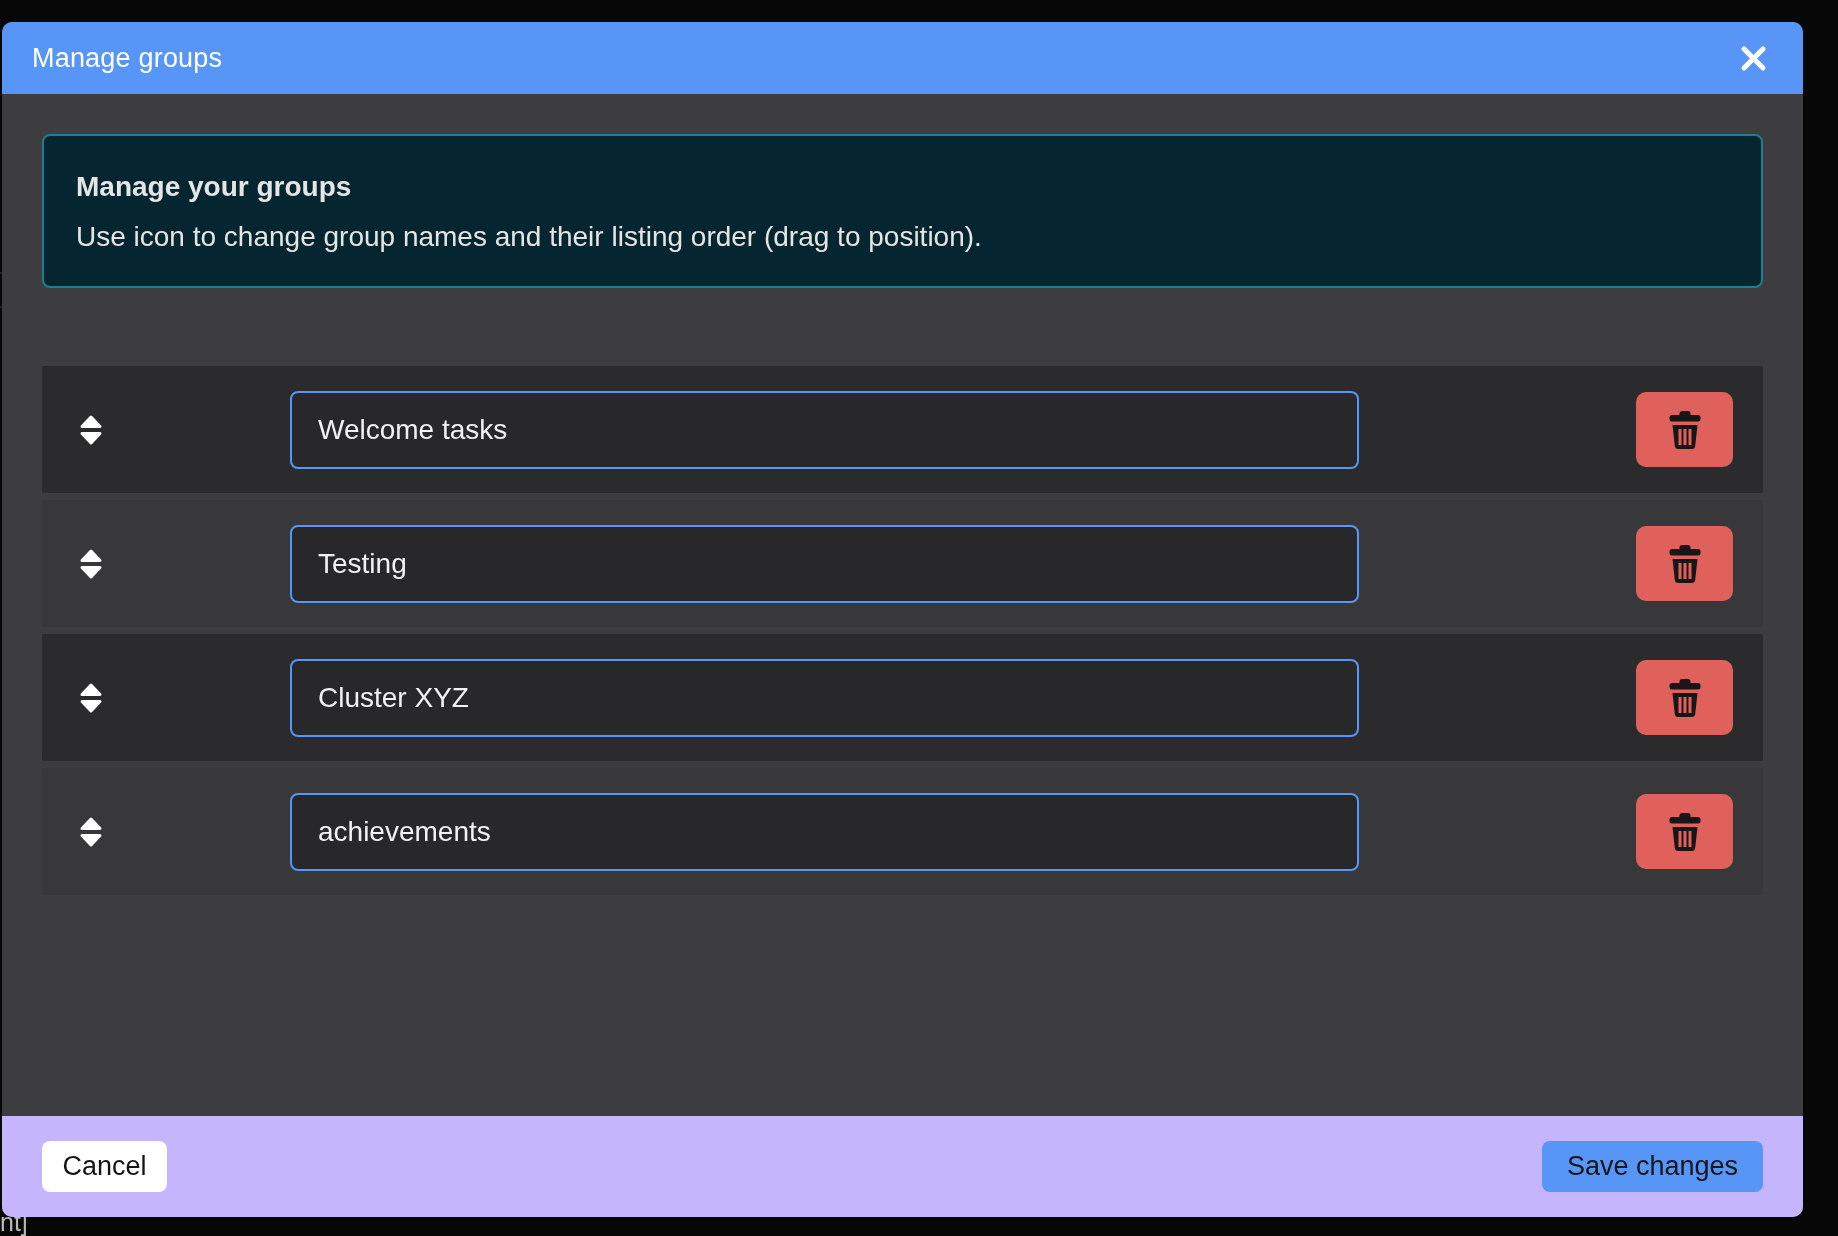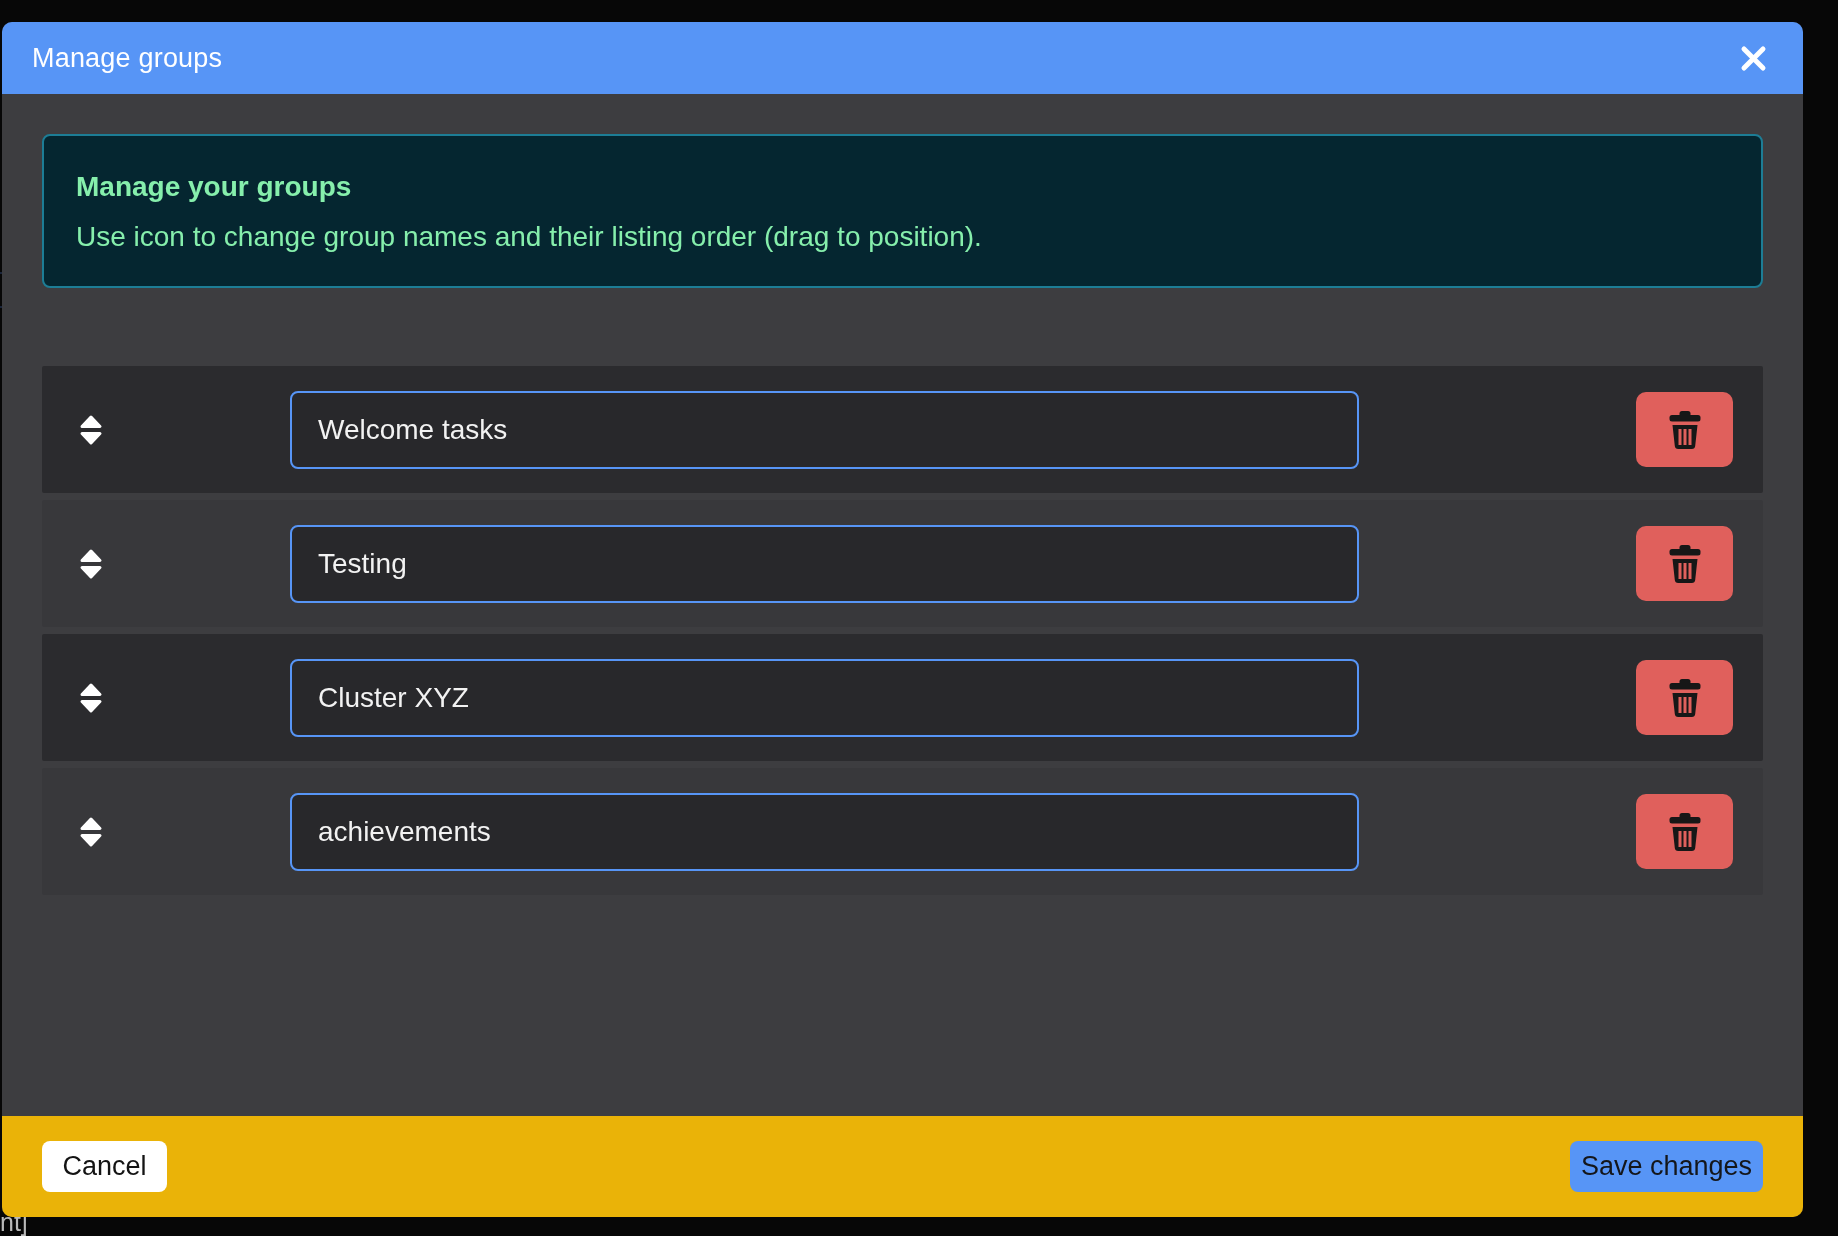--- a/index.html
+++ b/index.html
@@ -54,21 +54,21 @@
     flex: 1 1 auto;
     background: #3d3d40;
     padding: 40px 40px 0 40px;
   }
 
   .info-box {
     background: #052630;
     border: 2px solid #1d7d95;
     border-radius: 8px;
     padding: 26px 32px 24px 32px;
-    color: #86efac;
+    color: #e5e5e5;
     font-size: 28px;
     line-height: 50px;
     margin-bottom: 78px;
   }
   .info-heading { font-weight: bold; }
   .plus-icon {
     display: inline-block;
     width: 26px; height: 26px;
     background: #a5e8f6;
     border-radius: 5px;
@@ -124,39 +124,39 @@
     width: 97px; height: 75px;
     background: #e0605c;
     border: none;
     border-radius: 10px;
     cursor: pointer;
     display: flex; align-items: center; justify-content: center;
   }
 
   .modal-footer {
     flex: 0 0 101px;
-    background: #eab308;
+    background: #c4b5fd;
     display: flex;
     align-items: center;
     justify-content: space-between;
     padding: 0 40px;
   }
   .btn {
     border: none;
     border-radius: 8px;
     font-size: 27px;
     font-family: "Liberation Sans", sans-serif;
     height: 51px;
     cursor: pointer;
     display: inline-flex;
     align-items: center;
     justify-content: center;
   }
   .btn-cancel { background: #ffffff; color: #141414; width: 125px; }
-  .btn-save   { background: #5795f6; color: #14161a; width: 193px; }
+  .btn-save   { background: #5795f6; color: #14161a; width: 221px; }
 </style>
 </head>
 <body>
 
 <div class="stage">
 
   <span class="frag frag-top">l a</span>
   <div class="frag-line l1"></div>
   <div class="frag-line l2"></div>
   <span class="frag frag-bottom">nt]</span>

